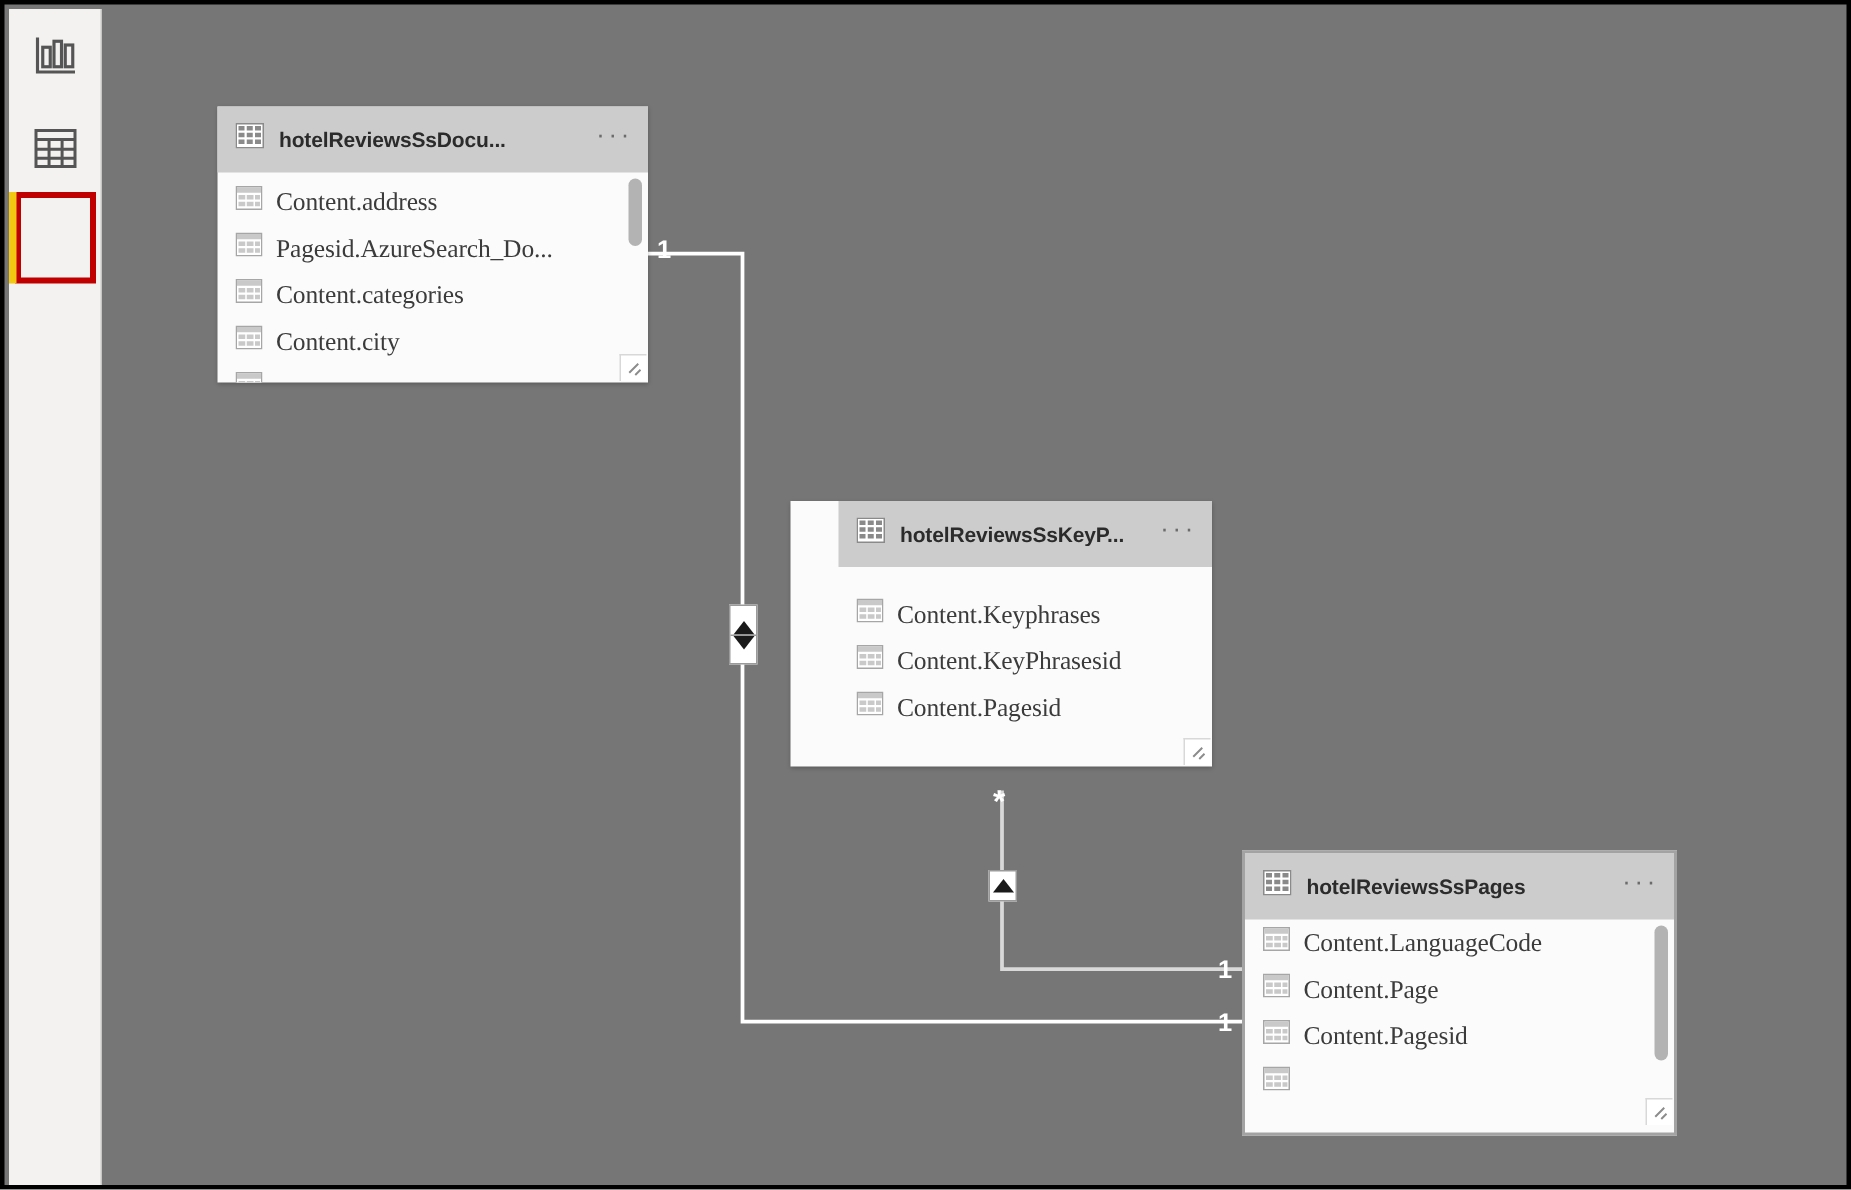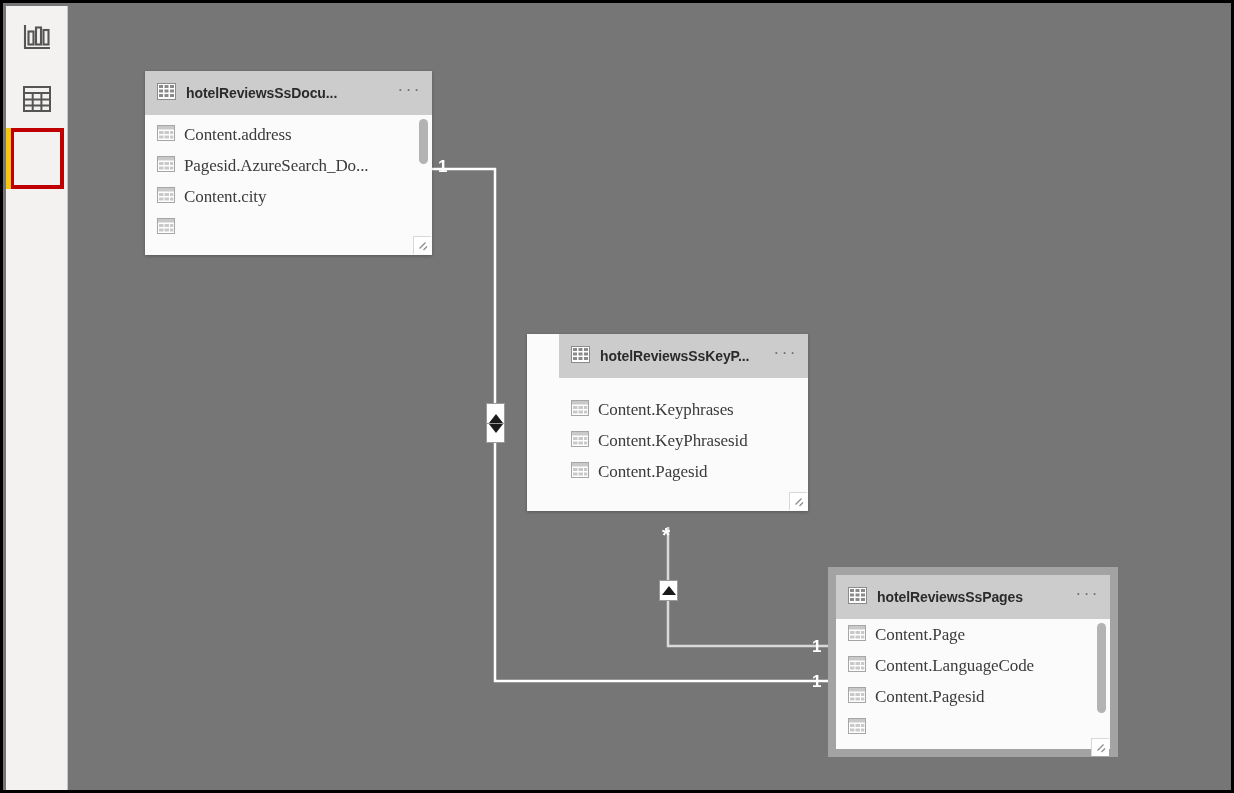--- a/index.html
+++ b/index.html
@@ -89,21 +89,21 @@
 
   
   .card {
     position: absolute;
     background: #fbfbfb;
     box-sizing: border-box;
     z-index: 3;
     box-shadow: 0 1px 3px rgba(0,0,0,0.25);
   }
   .card.selected {
-    border: 8px solid #a3a3a3;
+    border: 2px solid #a3a3a3;
     box-shadow: none;
   }
   .card-header {
     height: 44px;
     background: #cccccc;
     display: flex;
     align-items: center;
     padding: 0 10px 0 12px;
     box-sizing: border-box;
   }
@@ -363,20 +363,37 @@
               <g fill="#c9c9c9">
                   <rect x="2" y="6" width="4.5" height="3"></rect>
                   <rect x="7.5" y="6" width="4.5" height="3"></rect>
                   <rect x="2" y="10.5" width="4.5" height="3"></rect>
                   <rect x="7.5" y="10.5" width="4.5" height="3"></rect>
                   <rect x="13" y="6" width="3.3" height="3"></rect>
                   <rect x="13" y="10.5" width="3.3" height="3"></rect>
                 </g>
             </svg>
           </span>
+          <span class="field-label">Content.categories</span>
+        </div>
+        <div class="field-row">
+          <span class="fld-icon">
+            <svg width="18" height="16" viewBox="0 0 18 16">
+              <rect x="0.5" y="0.5" width="17" height="15" fill="#ffffff" stroke="#a6a6a6"></rect>
+              <rect x="1" y="1" width="16" height="3.5" fill="#c9c9c9"></rect>
+              <g fill="#c9c9c9">
+                  <rect x="2" y="6" width="4.5" height="3"></rect>
+                  <rect x="7.5" y="6" width="4.5" height="3"></rect>
+                  <rect x="2" y="10.5" width="4.5" height="3"></rect>
+                  <rect x="7.5" y="10.5" width="4.5" height="3"></rect>
+                  <rect x="13" y="6" width="3.3" height="3"></rect>
+                  <rect x="13" y="10.5" width="3.3" height="3"></rect>
+                </g>
+            </svg>
+          </span>
           <span class="field-label">Content.city</span>
         </div>
         <div class="field-row">
           <span class="fld-icon">
             <svg width="18" height="16" viewBox="0 0 18 16">
               <rect x="0.5" y="0.5" width="17" height="15" fill="#ffffff" stroke="#a6a6a6"></rect>
               <rect x="1" y="1" width="16" height="3.5" fill="#c9c9c9"></rect>
               <g fill="#c9c9c9">
                   <rect x="2" y="6" width="4.5" height="3"></rect>
                   <rect x="7.5" y="6" width="4.5" height="3"></rect>
@@ -514,38 +531,38 @@
               <g fill="#c9c9c9">
                   <rect x="2" y="6" width="4.5" height="3"></rect>
                   <rect x="7.5" y="6" width="4.5" height="3"></rect>
                   <rect x="2" y="10.5" width="4.5" height="3"></rect>
                   <rect x="7.5" y="10.5" width="4.5" height="3"></rect>
                   <rect x="13" y="6" width="3.3" height="3"></rect>
                   <rect x="13" y="10.5" width="3.3" height="3"></rect>
                 </g>
             </svg>
           </span>
+          <span class="field-label">Content.LanguageCode</span>
+        </div>
+        <div class="field-row">
+          <span class="fld-icon">
+            <svg width="18" height="16" viewBox="0 0 18 16">
+              <rect x="0.5" y="0.5" width="17" height="15" fill="#ffffff" stroke="#a6a6a6"></rect>
+              <rect x="1" y="1" width="16" height="3.5" fill="#c9c9c9"></rect>
+              <g fill="#c9c9c9">
+                  <rect x="2" y="6" width="4.5" height="3"></rect>
+                  <rect x="7.5" y="6" width="4.5" height="3"></rect>
+                  <rect x="2" y="10.5" width="4.5" height="3"></rect>
+                  <rect x="7.5" y="10.5" width="4.5" height="3"></rect>
+                  <rect x="13" y="6" width="3.3" height="3"></rect>
+                  <rect x="13" y="10.5" width="3.3" height="3"></rect>
+                </g>
+            </svg>
+          </span>
           <span class="field-label">Content.Page</span>
-        </div>
-        <div class="field-row">
-          <span class="fld-icon">
-            <svg width="18" height="16" viewBox="0 0 18 16">
-              <rect x="0.5" y="0.5" width="17" height="15" fill="#ffffff" stroke="#a6a6a6"></rect>
-              <rect x="1" y="1" width="16" height="3.5" fill="#c9c9c9"></rect>
-              <g fill="#c9c9c9">
-                  <rect x="2" y="6" width="4.5" height="3"></rect>
-                  <rect x="7.5" y="6" width="4.5" height="3"></rect>
-                  <rect x="2" y="10.5" width="4.5" height="3"></rect>
-                  <rect x="7.5" y="10.5" width="4.5" height="3"></rect>
-                  <rect x="13" y="6" width="3.3" height="3"></rect>
-                  <rect x="13" y="10.5" width="3.3" height="3"></rect>
-                </g>
-            </svg>
-          </span>
-          <span class="field-label">Content.LanguageCode</span>
         </div>
         <div class="field-row">
           <span class="fld-icon">
             <svg width="18" height="16" viewBox="0 0 18 16">
               <rect x="0.5" y="0.5" width="17" height="15" fill="#ffffff" stroke="#a6a6a6"></rect>
               <rect x="1" y="1" width="16" height="3.5" fill="#c9c9c9"></rect>
               <g fill="#c9c9c9">
                   <rect x="2" y="6" width="4.5" height="3"></rect>
                   <rect x="7.5" y="6" width="4.5" height="3"></rect>
                   <rect x="2" y="10.5" width="4.5" height="3"></rect>

